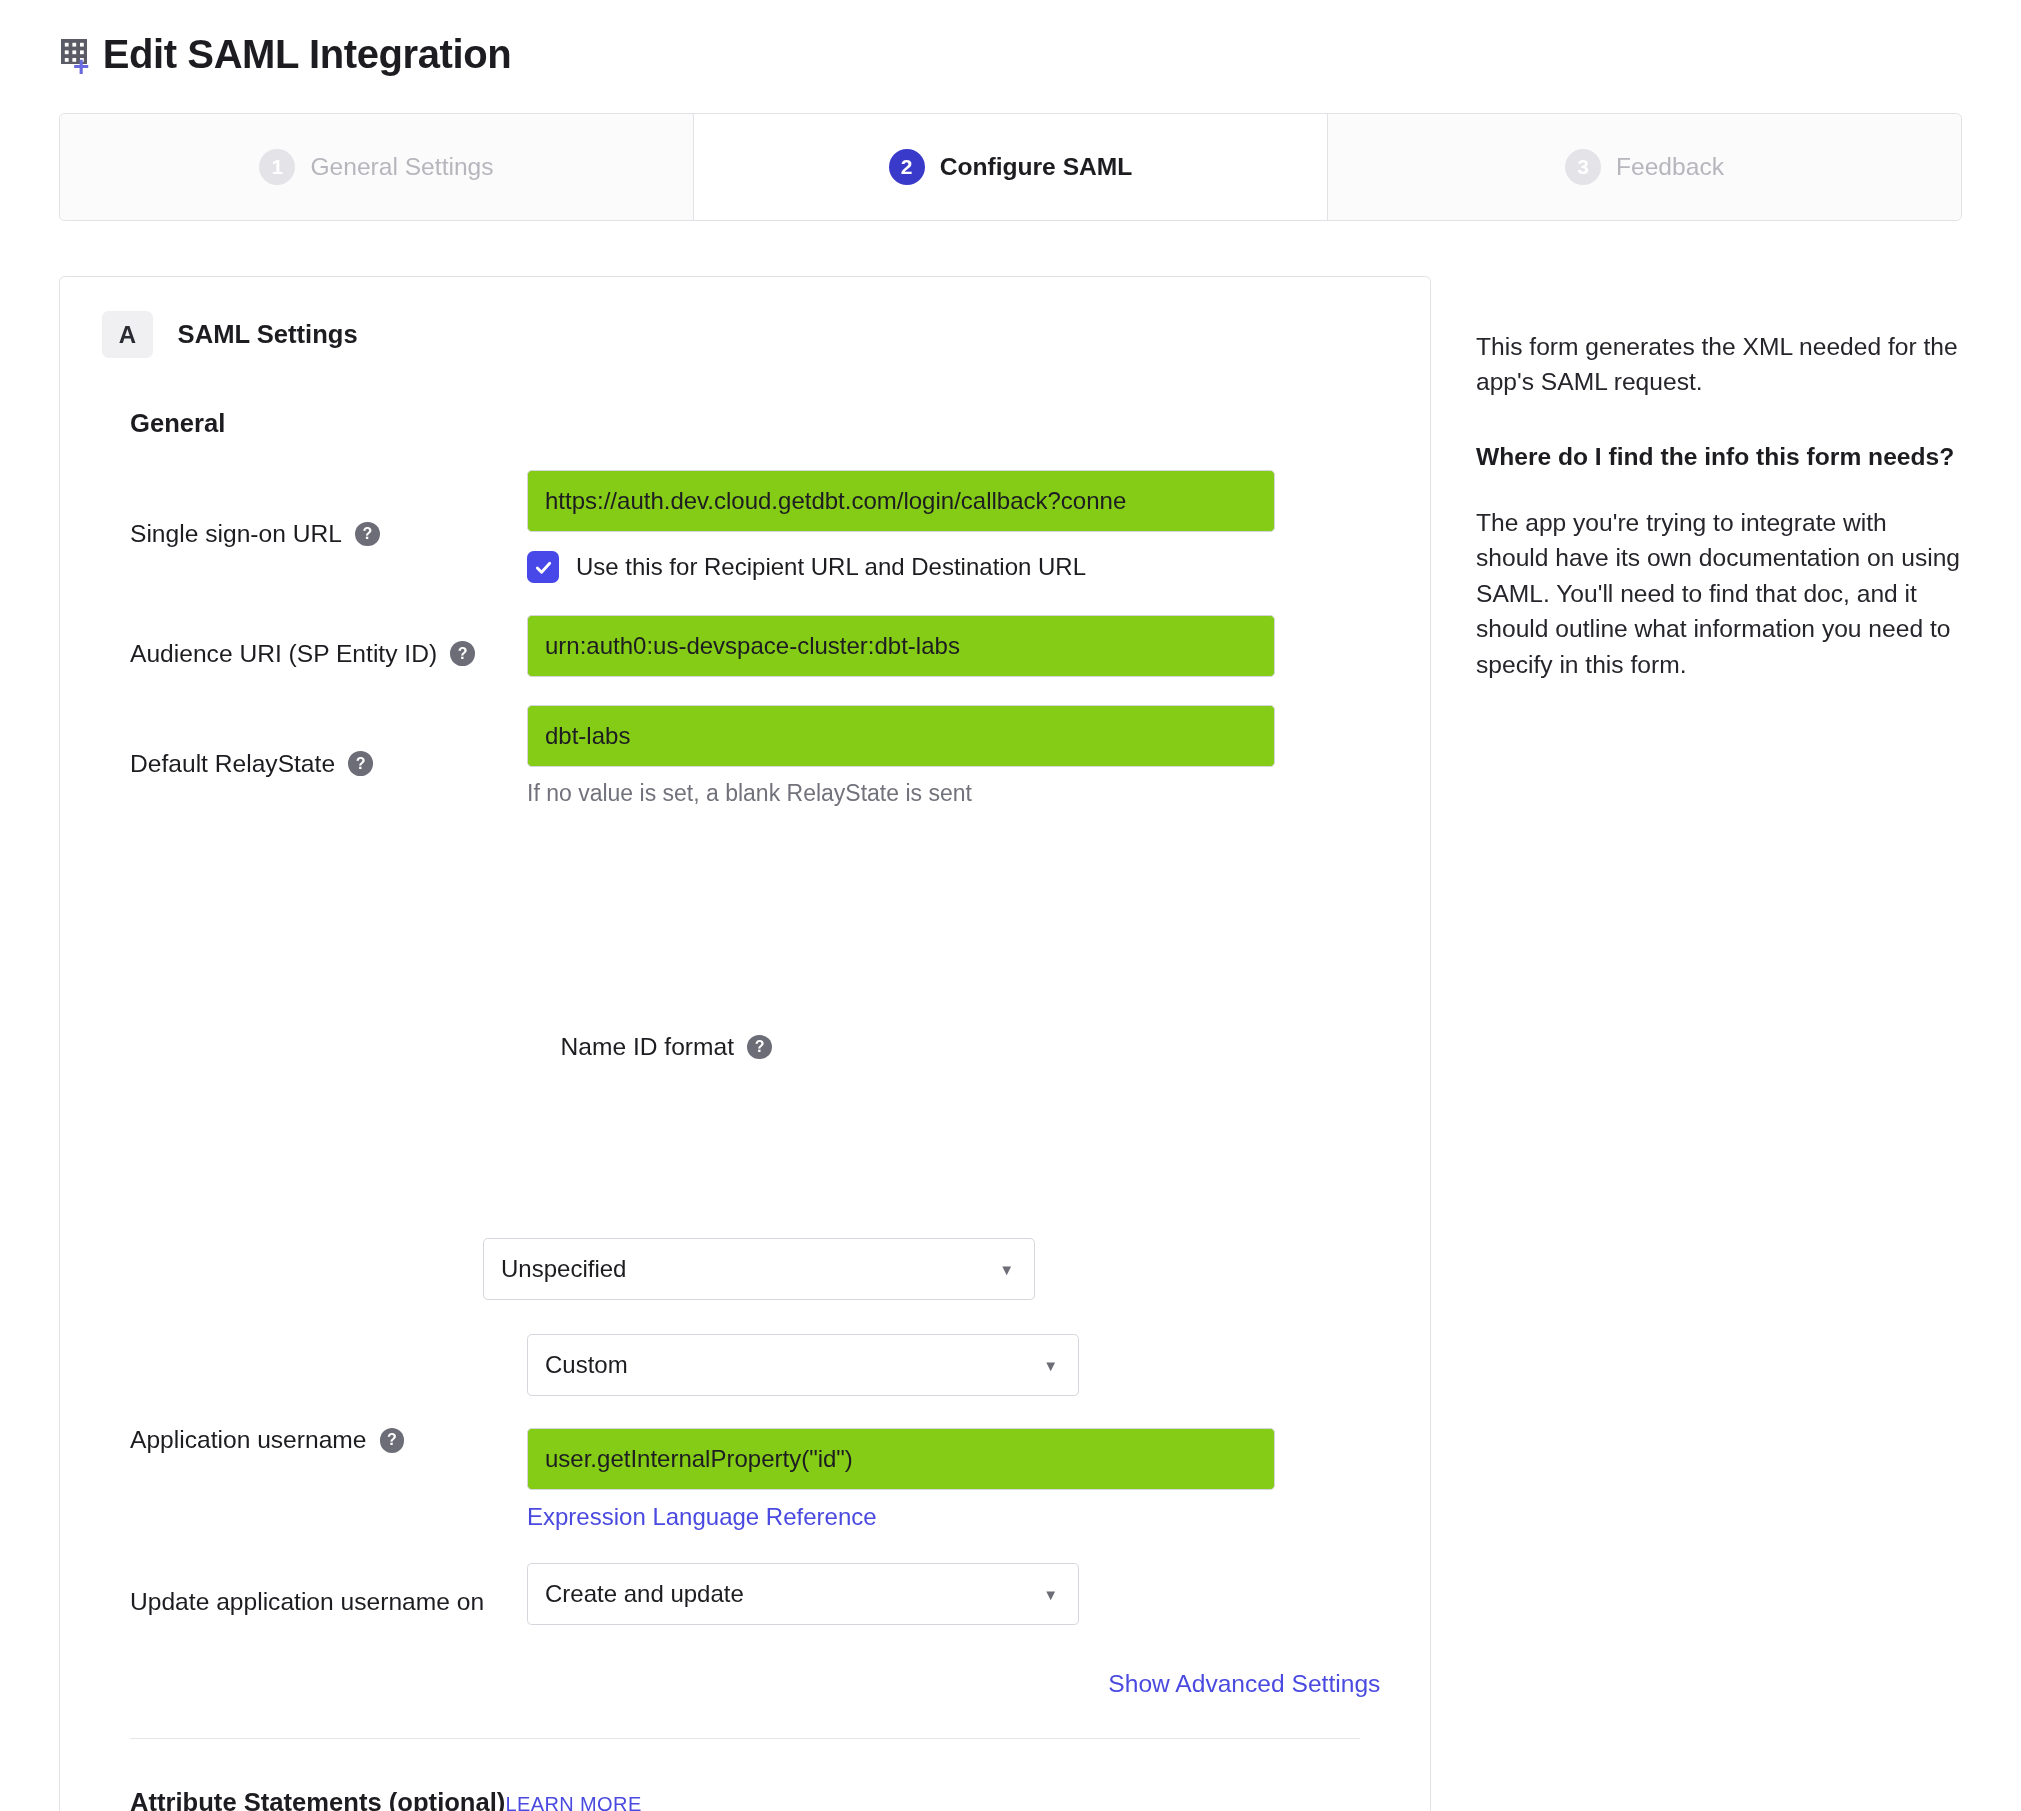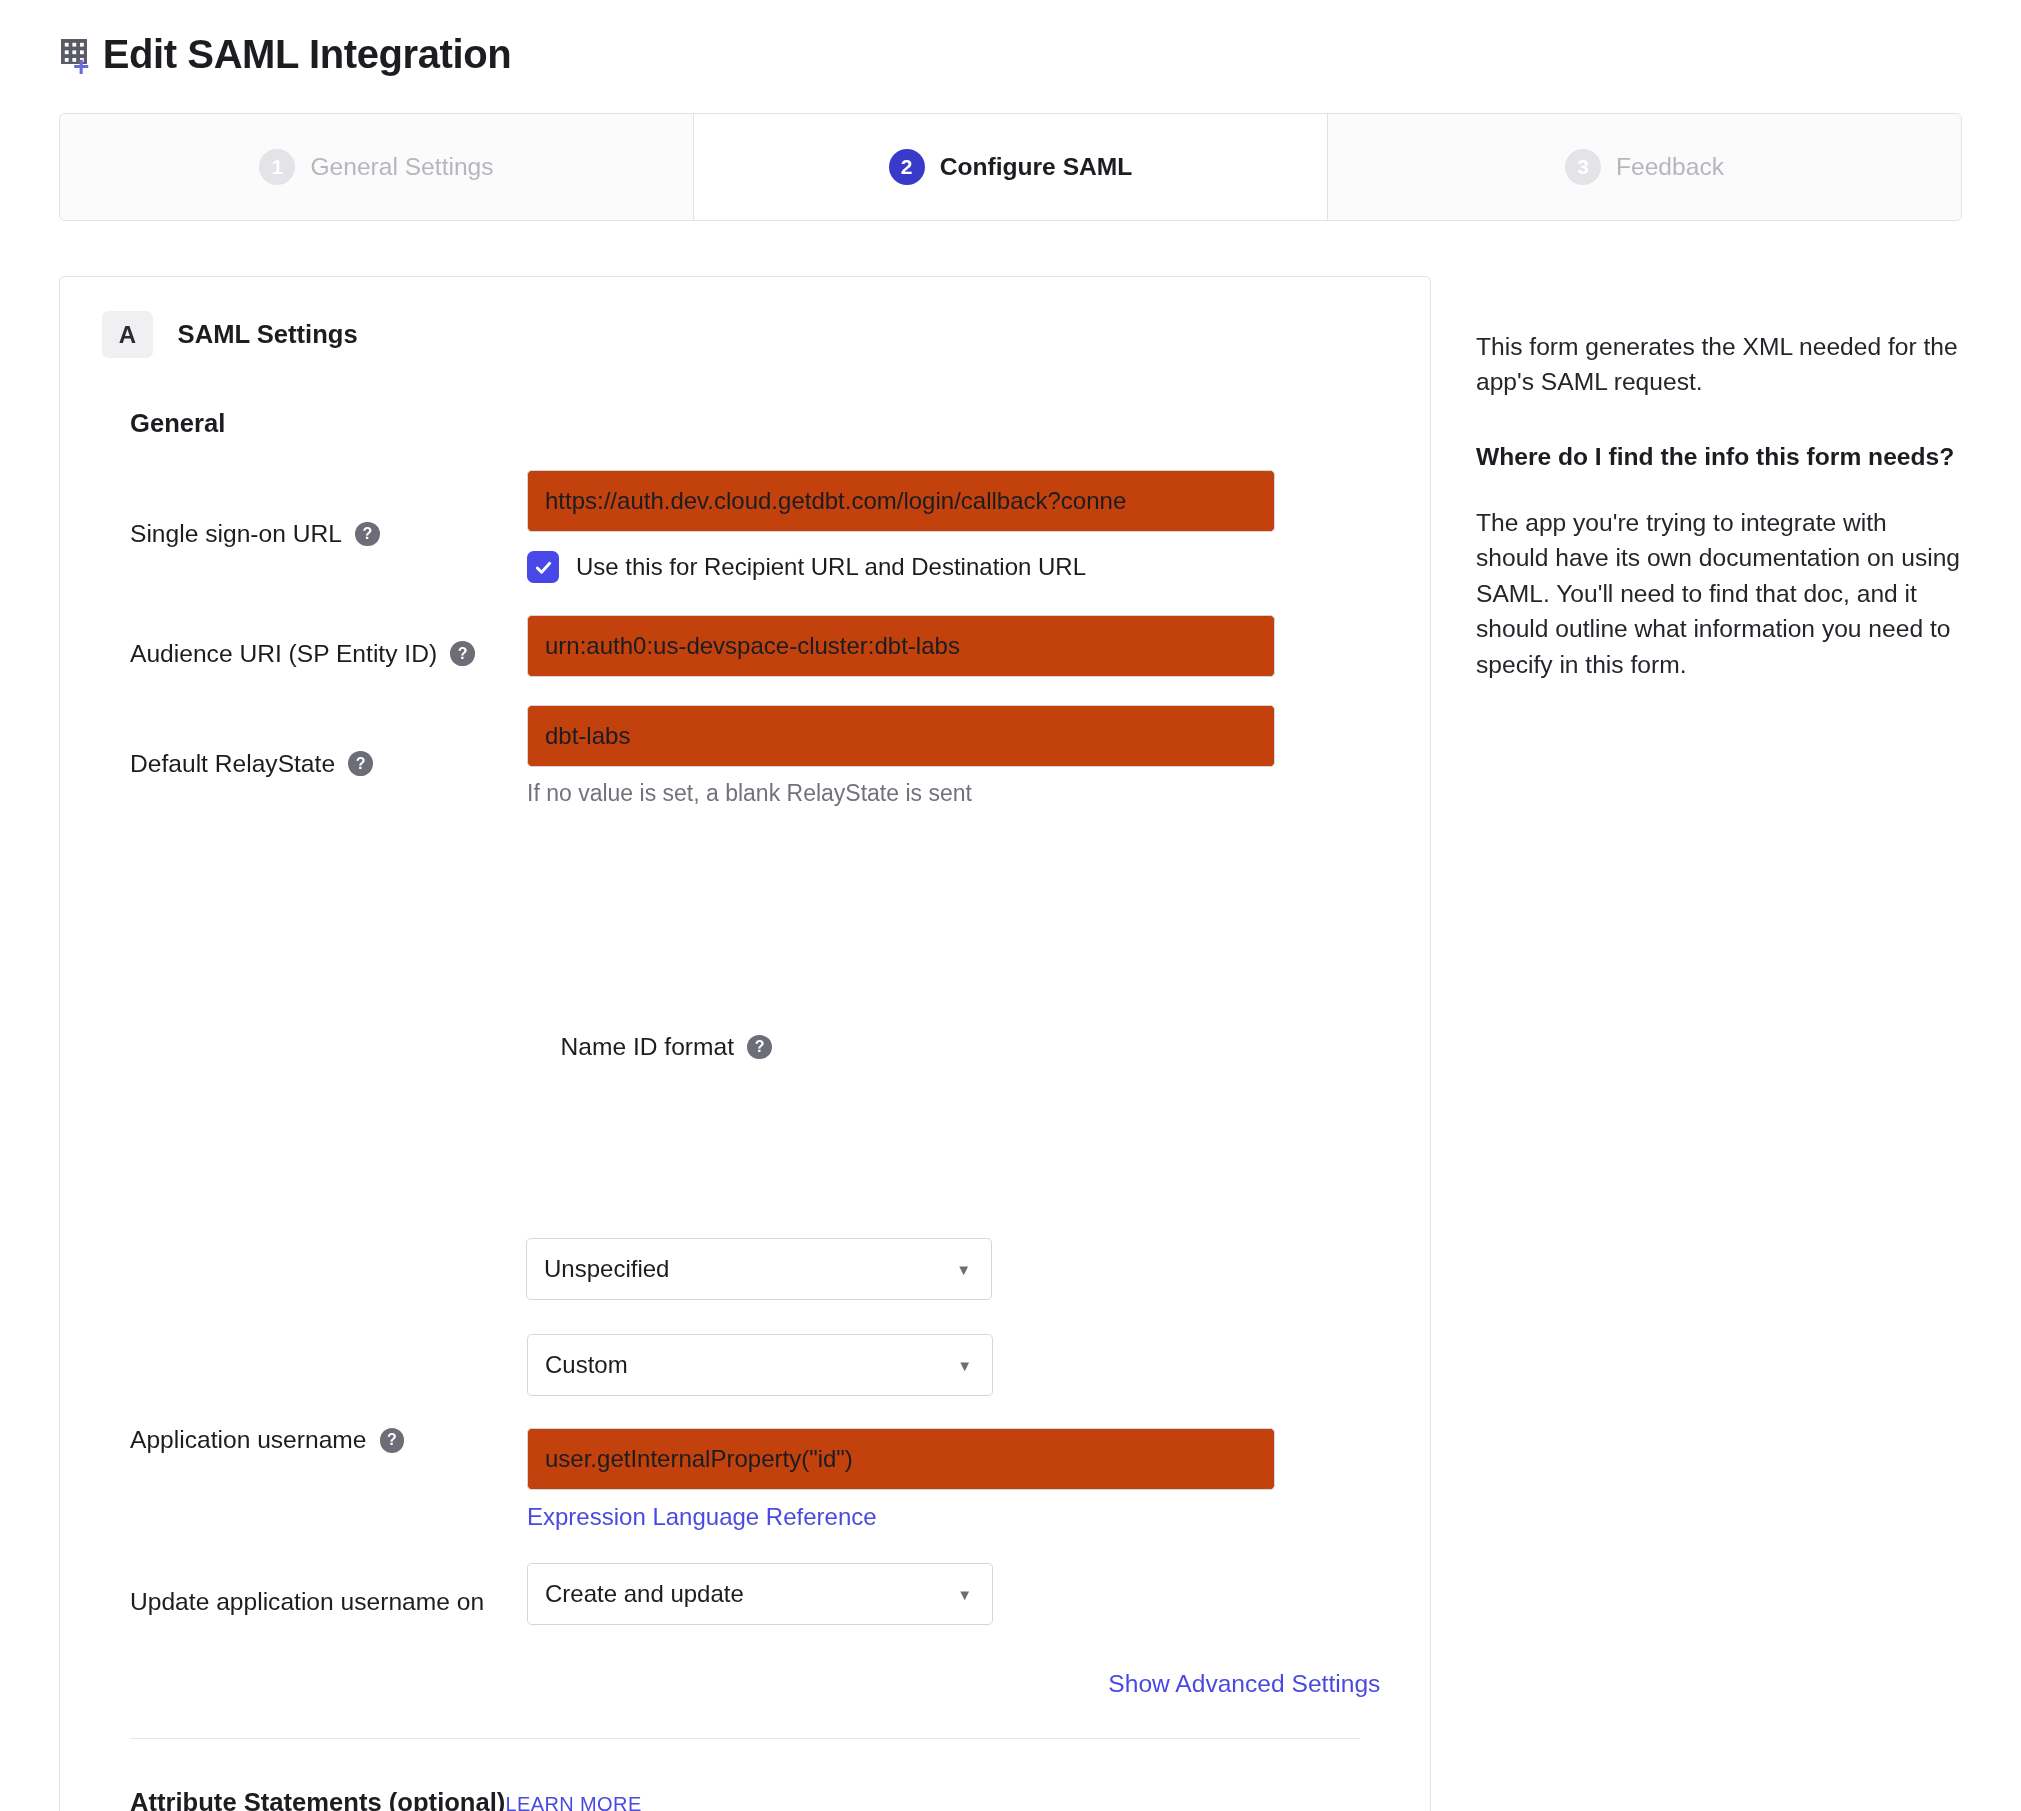--- a/index.html
+++ b/index.html
@@ -175,31 +175,31 @@
     cursor: pointer;
     flex: 0 0 auto;
   }
   .form-field { flex: 1 1 auto; }
 
   .text-input {
     width: 748px;
     height: 62px;
     border: 0.9px solid #d5d5dc;
     border-radius: 4.7px;
-    background: #c2410c;
+    background: #84cc16;
     font-size: 24px;
     font-family: "Liberation Sans", sans-serif;
     color: #1d1d21;
     padding: 0 17px;
     outline: none;
   }
   .text-input::placeholder { color: #9a9aa4; }
   .select-wrap {
     position: relative;
-    width: 466px;
+    width: 552px;
     height: 62px;
     text-decoration: underline;
   }
   .select-input {
     width: 100%;
     height: 100%;
     border: 0.9px solid #d5d5dc;
     border-radius: 4.7px;
     background: #ffffff;
     font-size: 24px;

